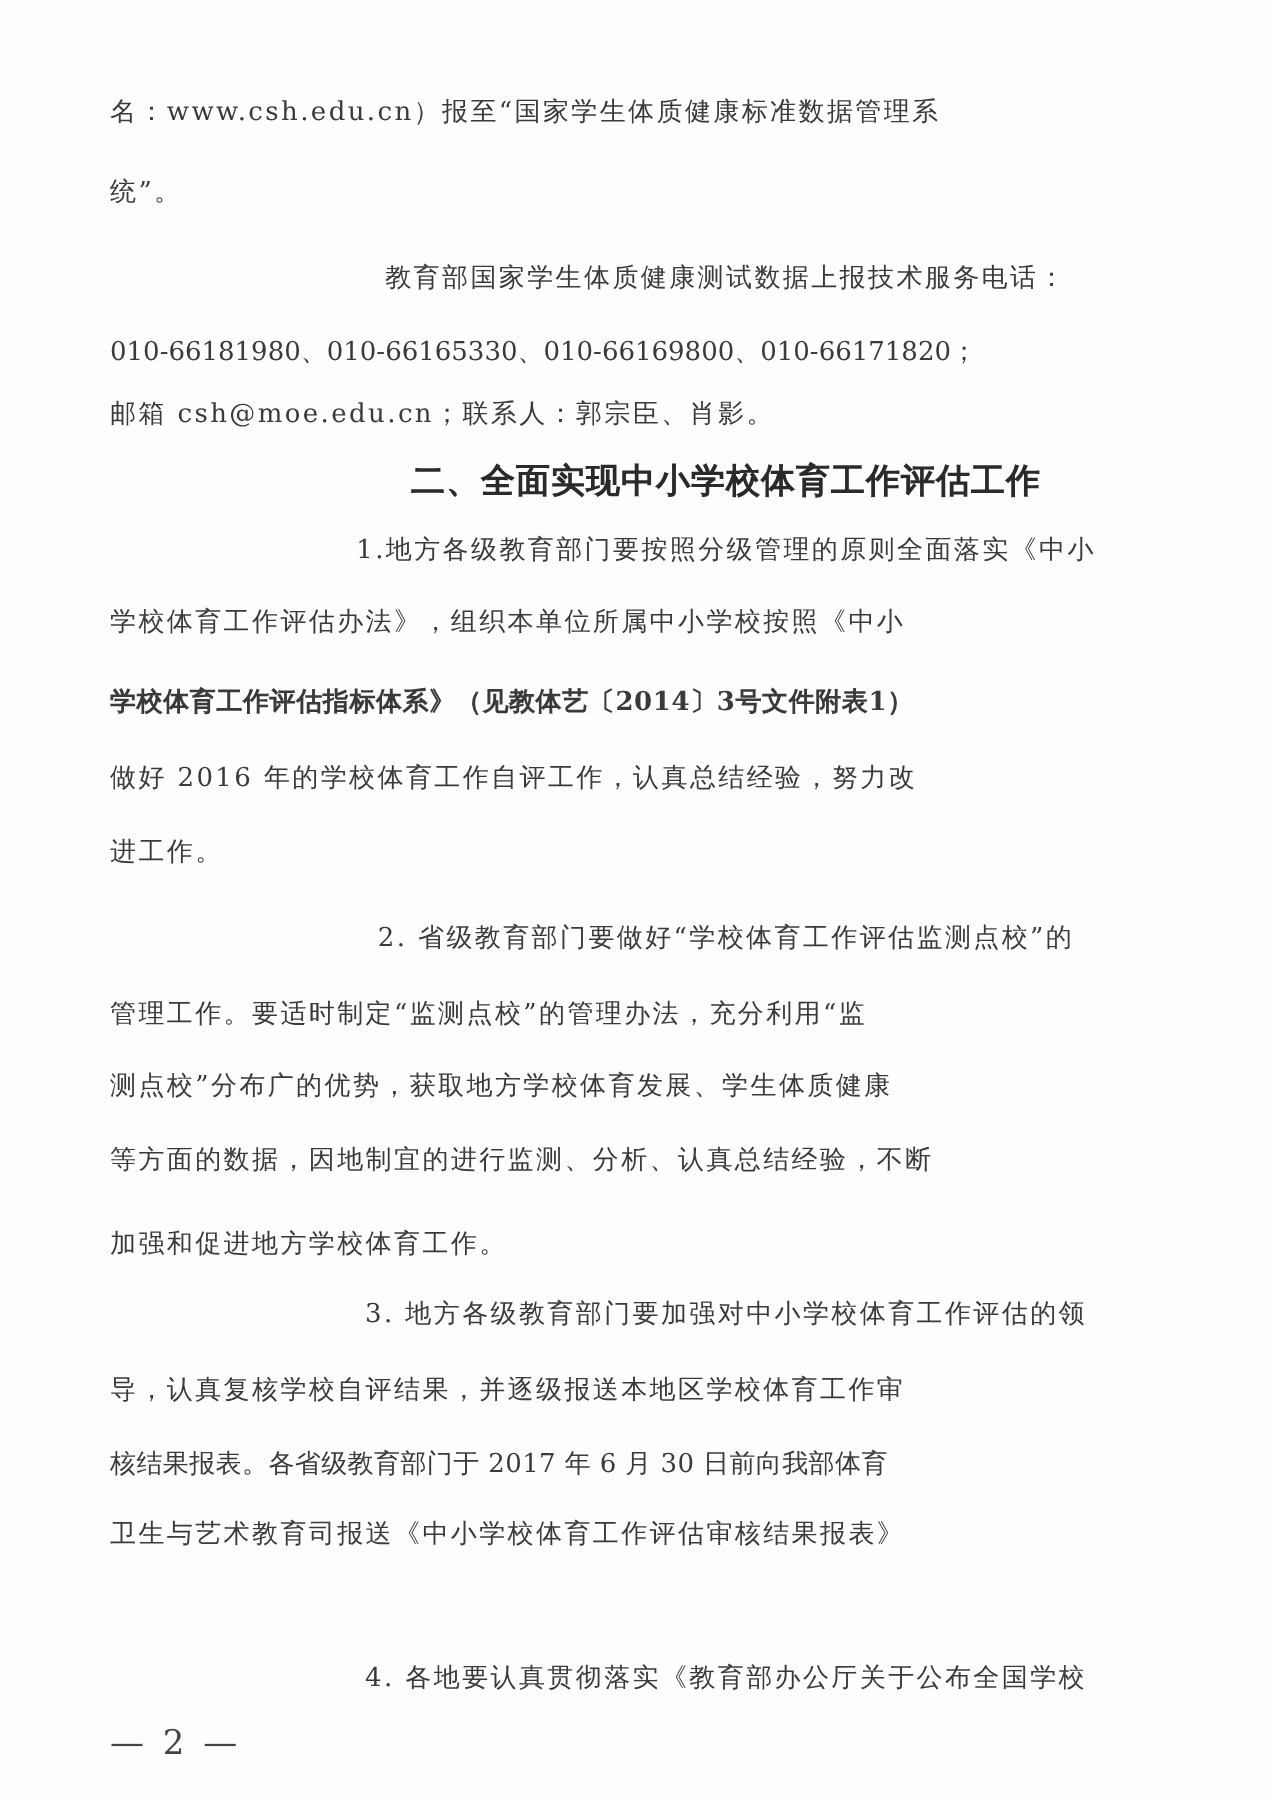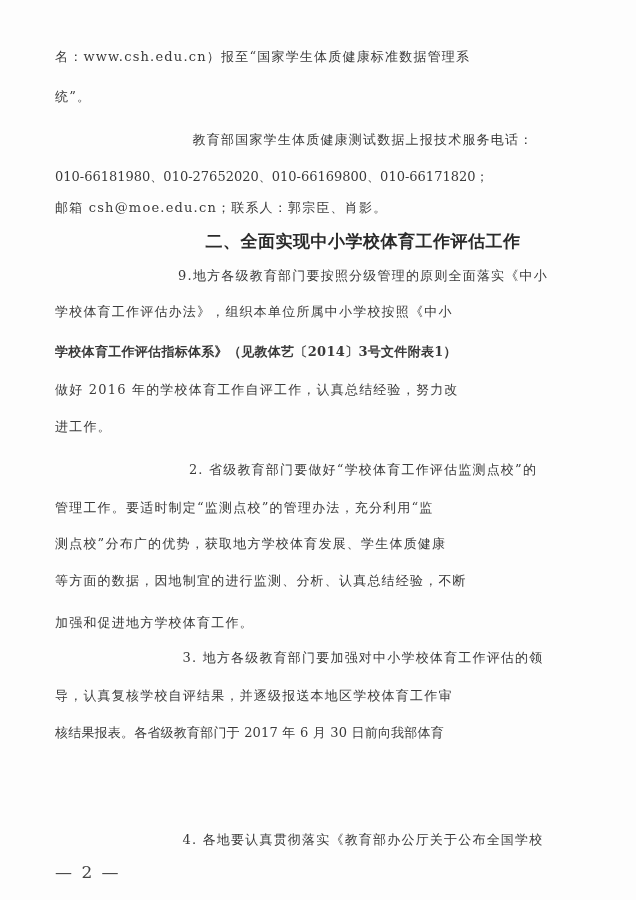--- a/index.html
+++ b/index.html
@@ -12,31 +12,32 @@
   .heading { font-family: "DejaVu Sans", "Liberation Sans", sans-serif; font-weight:bold; color:#2a2a2a; font-size:17px; letter-spacing:0.5px; }
   .pagenum { position:absolute; left:55px; top:850px; font-size:17px; color:#444; letter-spacing:2px; }
 </style>
 </head>
 <body>
 
 <div class="page">
   <div class="line" style="top:45px">名：www.csh.edu.cn）报至“国家学生体质健康标准数据管理系</div>
   <div class="line" style="top:85px">统”。</div>
   <div class="line indent" style="top:128px">教育部国家学生体质健康测试数据上报技术服务电话：</div>
-  <div class="line" style="top:165px; letter-spacing:0px;">010-66181980、010-27652020、010-66169800、010-66171820；</div>
+  <div class="line" style="top:165px; letter-spacing:0px;">010-66181980、010-66165330、010-66169800、010-66171820；</div>
   <div class="line" style="top:196px">邮箱 csh@moe.edu.cn；联系人：郭宗臣、肖影。</div>
   <div class="line indent heading" style="top:229px">二、全面实现中小学校体育工作评估工作</div>
-  <div class="line indent" style="top:264px">9.地方各级教育部门要按照分级管理的原则全面落实《中小</div>
+  <div class="line indent" style="top:264px">1.地方各级教育部门要按照分级管理的原则全面落实《中小</div>
   <div class="line" style="top:300px">学校体育工作评估办法》，组织本单位所属中小学校按照《中小</div>
   <div class="line" style="top:340px; letter-spacing:0.3px;font-weight:bold;">学校体育工作评估指标体系》（见教体艺〔2014〕3号文件附表1）</div>
   <div class="line" style="top:378px">做好 2016 年的学校体育工作自评工作，认真总结经验，努力改</div>
   <div class="line" style="top:415px">进工作。</div>
   <div class="line indent" style="top:458px">2. 省级教育部门要做好“学校体育工作评估监测点校”的</div>
   <div class="line" style="top:496px">管理工作。要适时制定“监测点校”的管理办法，充分利用“监</div>
   <div class="line" style="top:532px">测点校”分布广的优势，获取地方学校体育发展、学生体质健康</div>
   <div class="line" style="top:569px">等方面的数据，因地制宜的进行监测、分析、认真总结经验，不断</div>
   <div class="line" style="top:611px">加强和促进地方学校体育工作。</div>
   <div class="line indent" style="top:646px">3. 地方各级教育部门要加强对中小学校体育工作评估的领</div>
   <div class="line" style="top:684px">导，认真复核学校自评结果，并逐级报送本地区学校体育工作审</div>
   <div class="line" style="top:721px; letter-spacing:0.2px;">核结果报表。各省级教育部门于 2017 年 6 月 30 日前向我部体育</div>
+  <div class="line" style="top:756px">卫生与艺术教育司报送《中小学校体育工作评估审核结果报表》</div>
   <div class="line indent" style="top:828px">4. 各地要认真贯彻落实《教育部办公厅关于公布全国学校</div>
   <div class="pagenum" style="top:862px">— 2 —</div>
 </div>
 
 </body></html>

